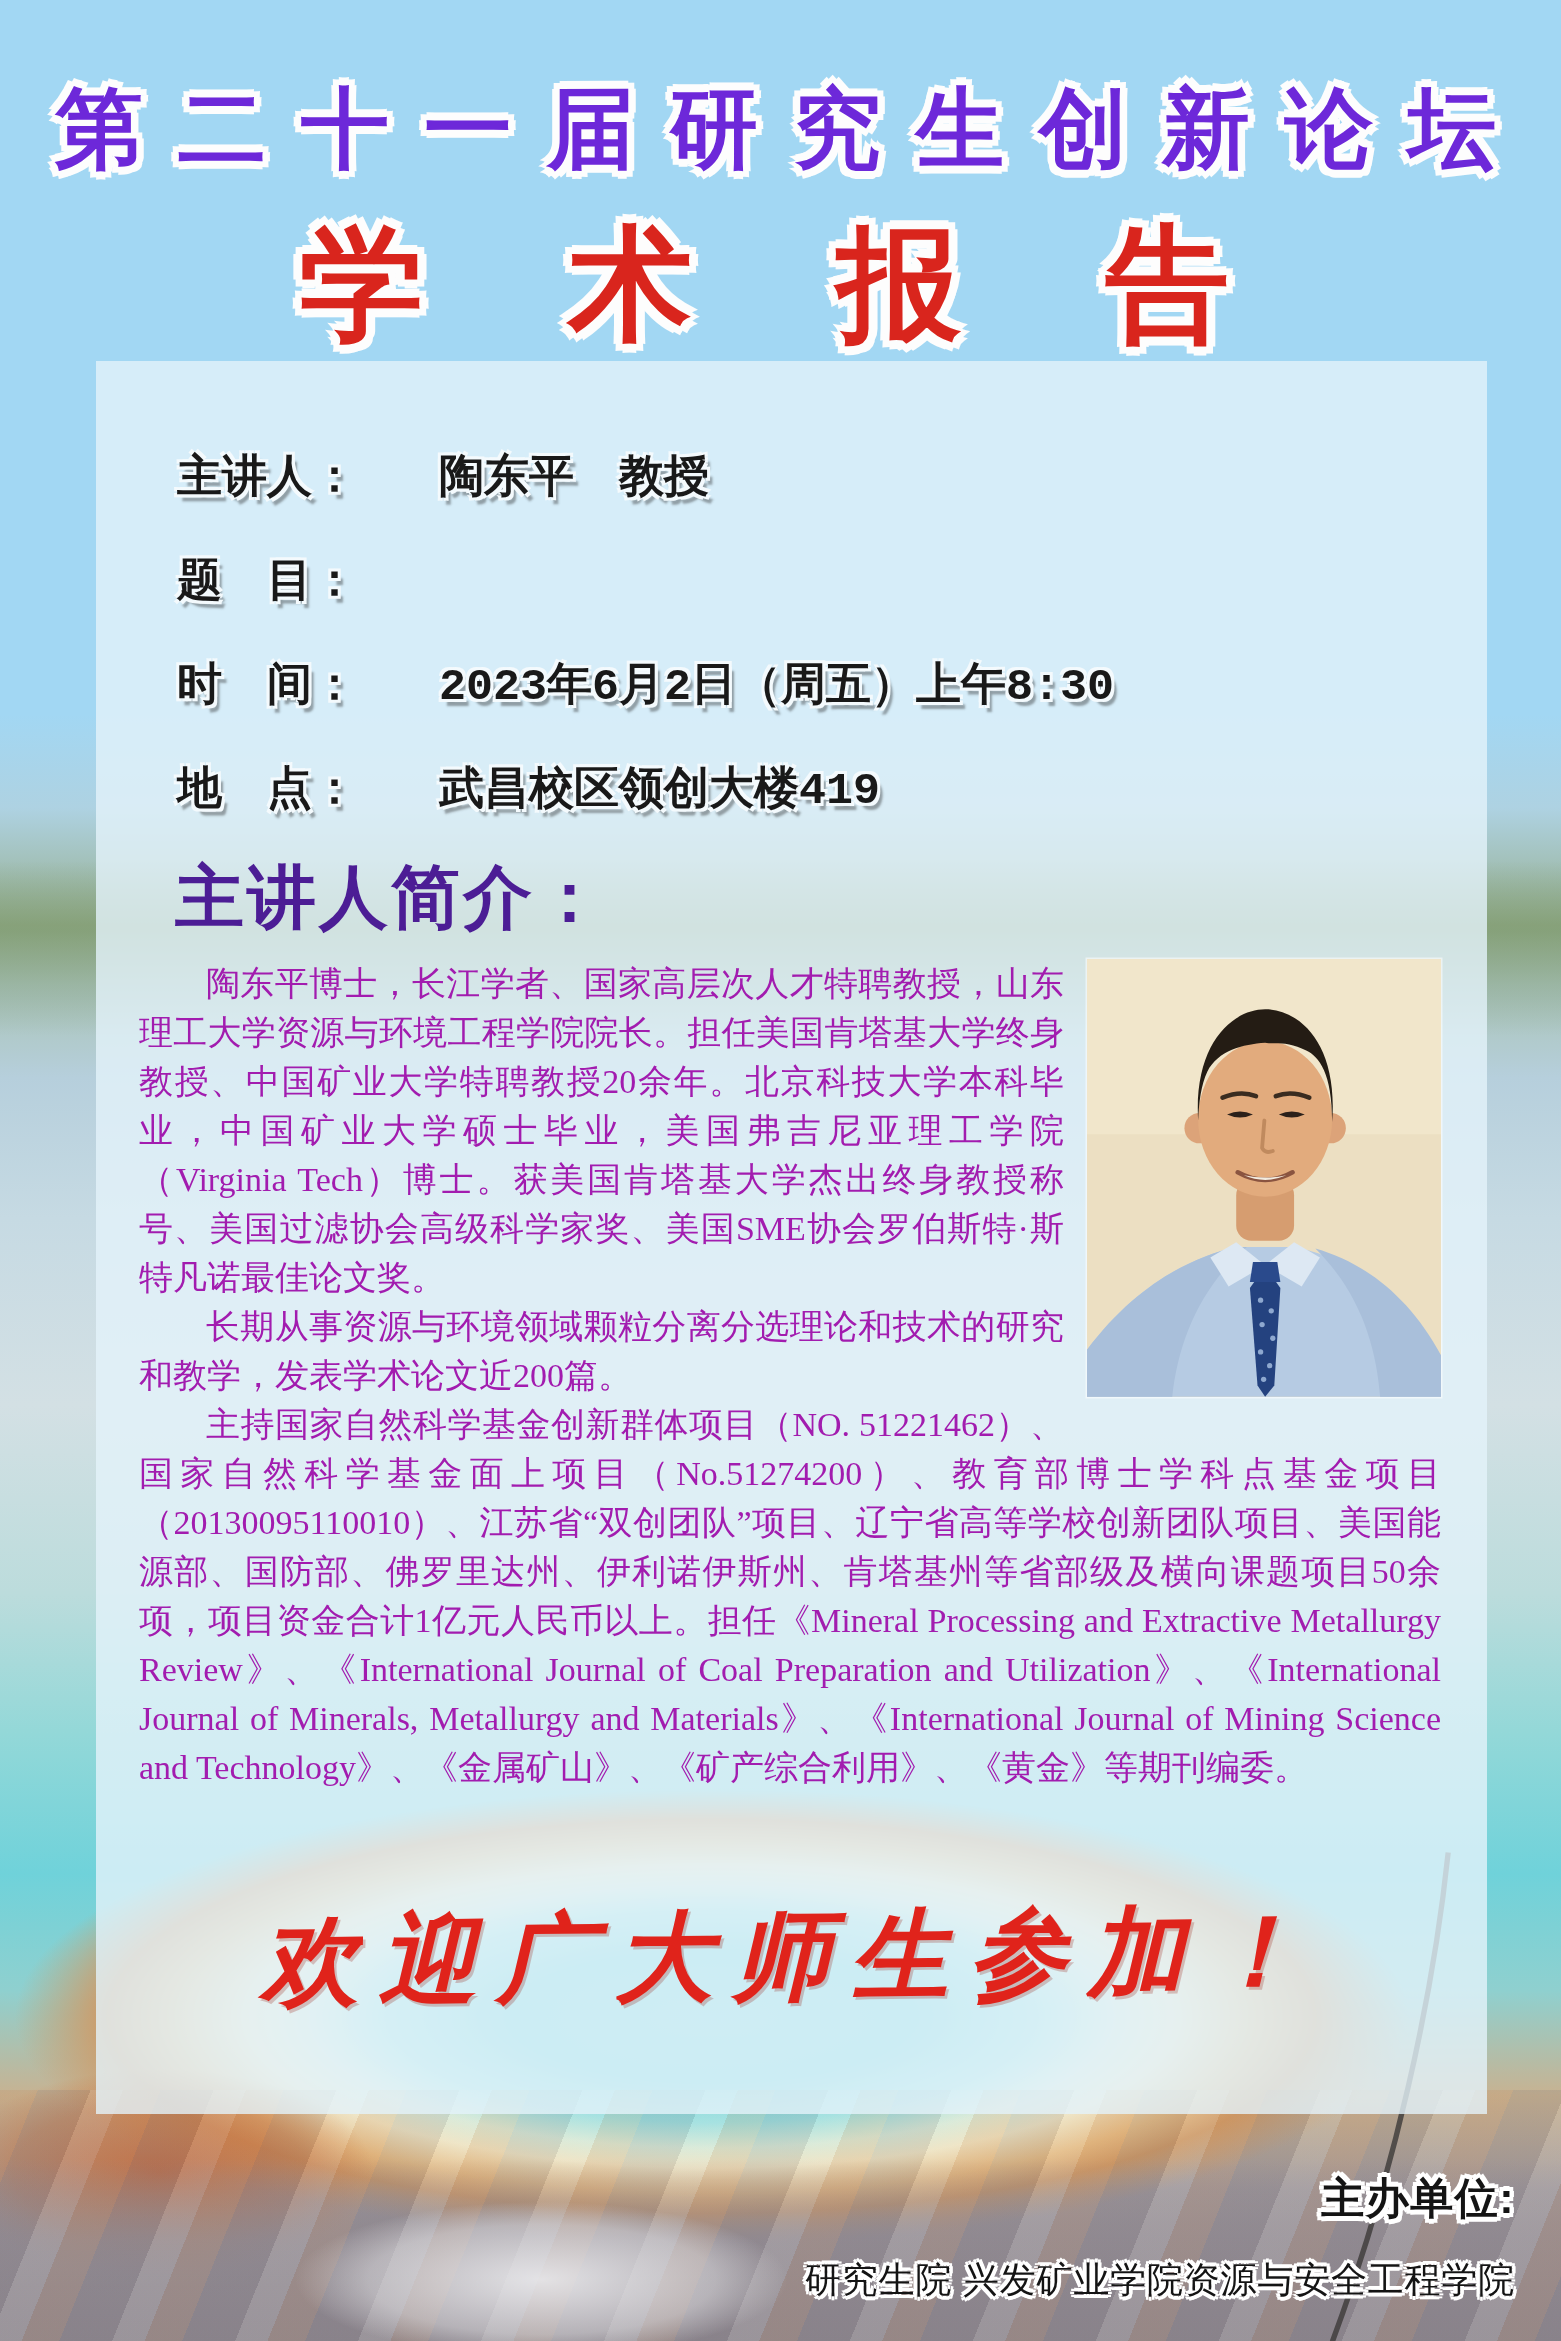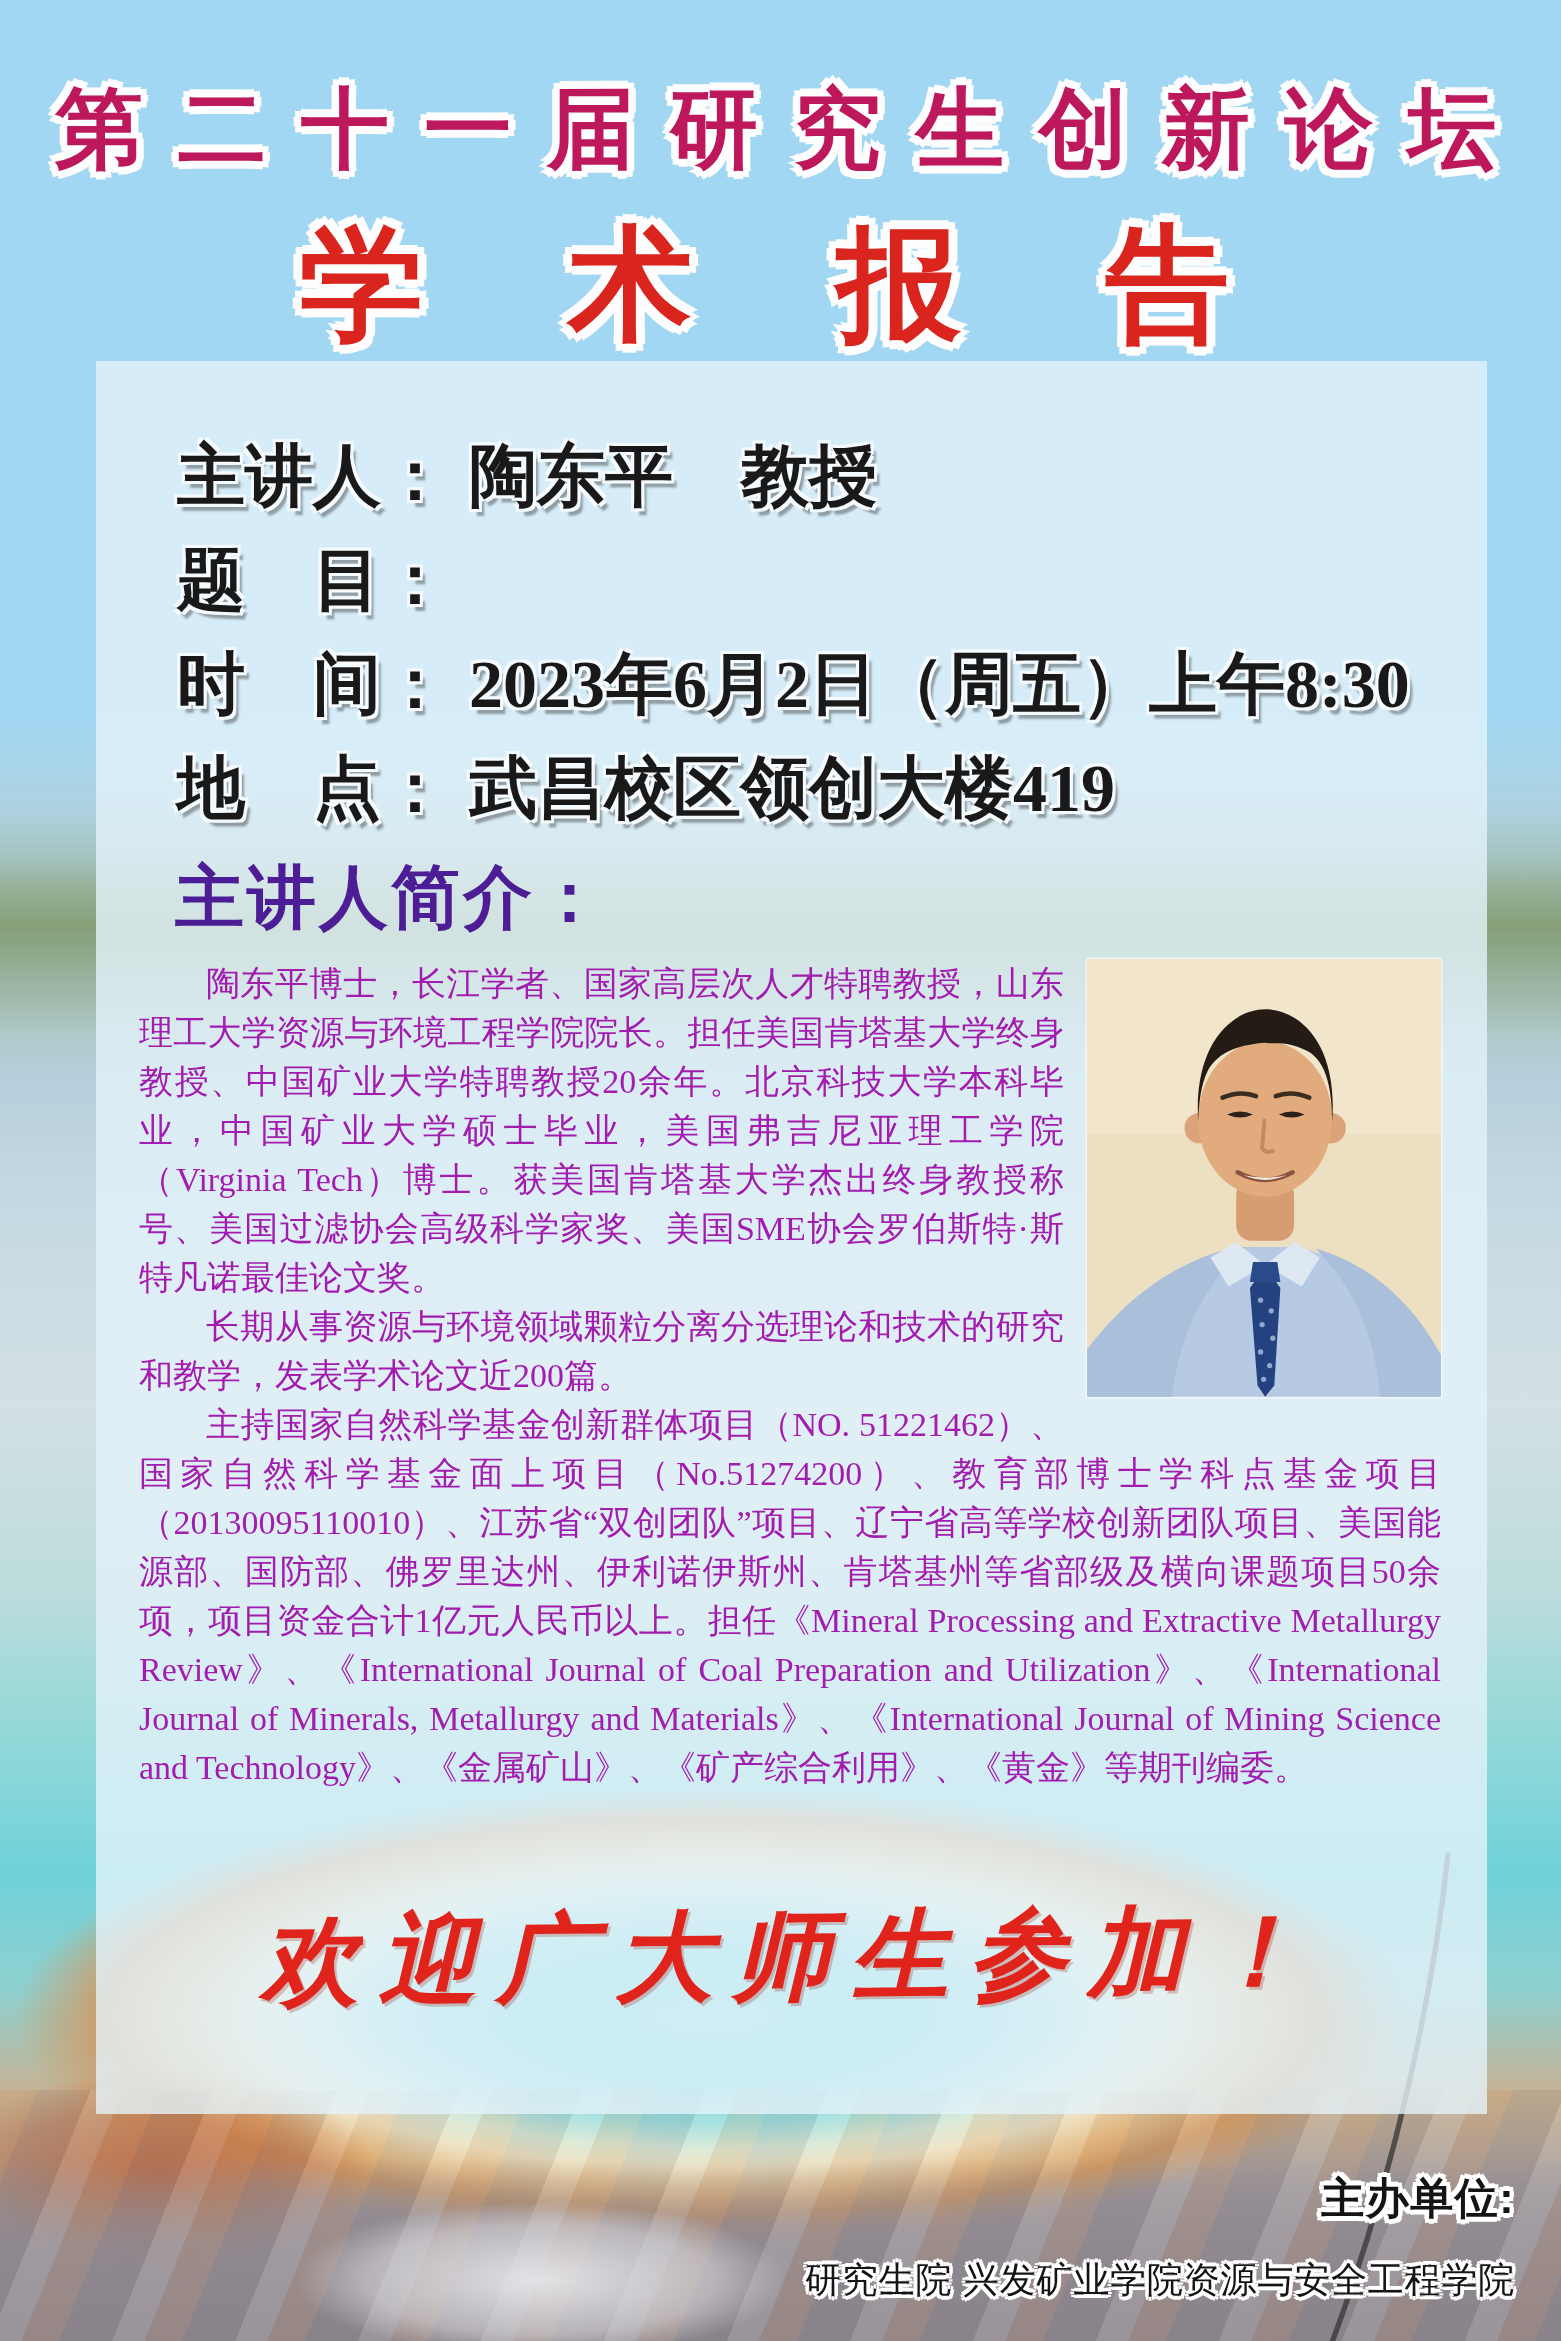--- a/index.html
+++ b/index.html
@@ -57,39 +57,39 @@
   .boardwalk-svg{position:absolute;inset:0;}
   
   .panel{
     position:absolute;left:96px;top:361px;width:1391px;height:1753px;
     background:rgba(227,242,250,.8);
   }
   
   .title-wrap{position:absolute;left:0;top:70px;width:100%;text-align:center;}
   .title-line1{
     font-size:88px;font-weight:900;letter-spacing:35px;padding-left:25px;
-    color:#be185d;white-space:nowrap;
+    color:#6d28d9;white-space:nowrap;
     text-shadow:
       -6.1px -6.1px 0 #fdfdfd, 6.1px -6.1px 0 #fdfdfd, -6.1px 6.1px 0 #fdfdfd, 6.1px 6.1px 0 #fdfdfd,
       0 -7.6px 0 #fdfdfd, 0 7.6px 0 #fdfdfd, -7.6px 0 0 #fdfdfd, 7.6px 0 0 #fdfdfd;
   }
   .title-line2{
     margin-top:13.7px;
     font-size:124px;font-weight:900;letter-spacing:55px;padding-left:23px;
     color:#d9251d;white-space:nowrap;
     text-shadow:
       -6.9px -6.9px 0 #fdfdfd, 6.9px -6.9px 0 #fdfdfd, -6.9px 6.9px 0 #fdfdfd, 6.9px 6.9px 0 #fdfdfd,
       0 -9.1px 0 #fdfdfd, 0 9.1px 0 #fdfdfd, -9.1px 0 0 #fdfdfd, 9.1px 0 0 #fdfdfd;
   }
   
   .info-section{position:absolute;left:177px;top:424px;width:1266px;}
   .info-row{
     height:104px;display:flex;align-items:center;
-    font-family:Liberation Serif, serif;
-    font-size:68px;font-weight:bold;color:#191919;white-space:nowrap;
+    font-family:Liberation Mono, monospace;
+    font-size:45px;font-weight:bold;color:#191919;white-space:nowrap;
     text-shadow:
       -3px -3px 0 #f4fafd, 3px -3px 0 #f4fafd, -3px 3px 0 #f4fafd, 3px 3px 0 #f4fafd,
       5.3px 6.9px 2.3px rgba(35,35,35,.4);
   }
   .info-label{display:inline-block;min-width:242px;}
   .info-value{display:inline-block;margin-left:20px;}
   
   .bio-heading{
     position:absolute;left:175px;top:852px;
     font-size:69px;font-weight:900;color:#4c1d95;letter-spacing:3px;

